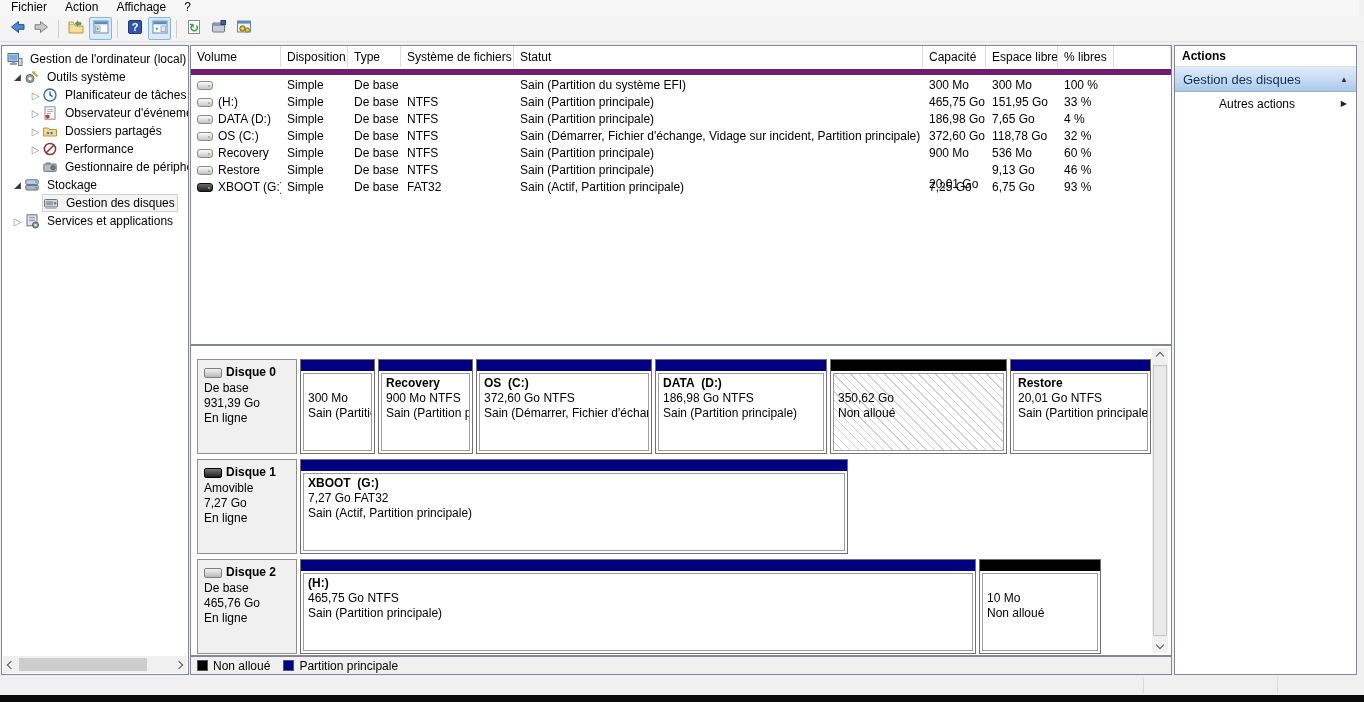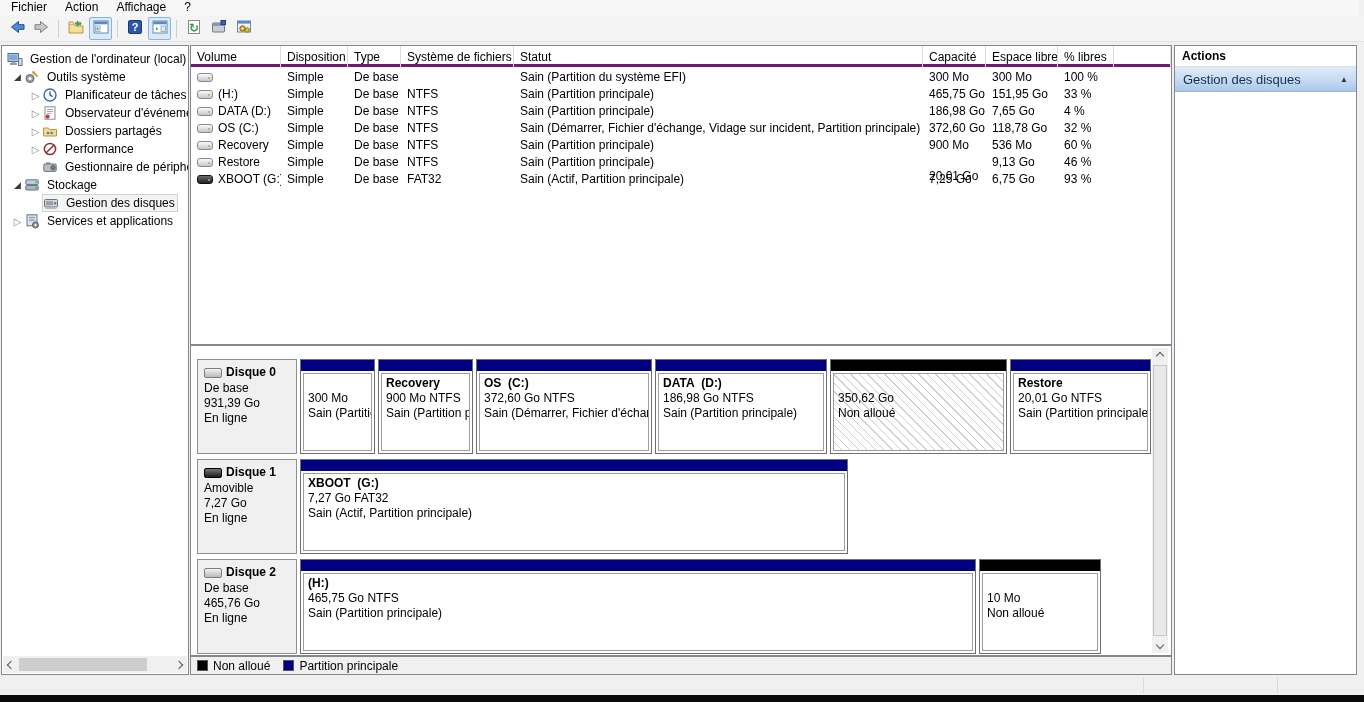--- a/index.html
+++ b/index.html
@@ -34,21 +34,21 @@
   .hs-arrow { width:16px; height:17px; display:flex; align-items:center; justify-content:center; }
   .hs-thumb { position:absolute; left:16px; width:128px; top:2px; height:13px; background:#cdcdcd; }
   .chev { width:6px; height:6px; border-top:1.6px solid #555; border-right:1.6px solid #555; display:inline-block; }
   .chev.left { transform:rotate(-135deg); }
   .chev.right { transform:rotate(45deg); }
   .chev.up { transform:rotate(-45deg); }
   .chev.down { transform:rotate(135deg); }
 
   
   .vol-pane { left:190px; top:45px; width:982px; height:300px; overflow:hidden; }
-  .vt-header { display:flex; height:21px; border-bottom:3px solid #701a75; }
+  .vt-header { display:flex; height:29px; border-bottom:6px solid #701a75; }
   .vt-hcell { display:flex; align-items:center; padding-left:6px; border-right:1px solid #dcdcdc; height:21px; overflow:hidden; white-space:nowrap; }
   .vt-rows { margin-top:2px; }
   .vt-row { display:flex; height:17px; align-items:center; }
   .vt-cell { padding-left:6px; overflow:hidden; white-space:nowrap; height:17px; line-height:17px; display:flex; align-items:center; }
   .drive-ic { width:16px; height:9px; border-radius:3px; background:linear-gradient(#fbfbfb,#c6c6c6); border:1px solid #8a8a8a; margin-right:5px; flex:0 0 16px; position:relative; }
   .drive-ic:after { content:""; position:absolute; right:2px; top:2.5px; width:2.5px; height:2.5px; border-radius:50%; background:#8bc34a; }
   .drive-ic.dark { background:linear-gradient(#6a6a6a,#222); border-color:#111; }
 
   
   .graph-pane { left:190px; top:345px; width:982px; height:311px; overflow:hidden; }
@@ -536,20 +536,26 @@
         <span>Partition principale</span>
       </div>
     </div>
 
   <div class="pane actions-panel">
     <div class="actions-title">Actions</div>
     <div class="actions-section">
       <span>Gestion des disques</span>
       <span class="actions-collapse">▲</span>
     </div>
+    <div id="actions-items">
+        <div class="actions-item">
+          <span>Autres actions</span>
+          <span class="arrow">▶</span>
+        </div>
+      </div>
   </div>
 
   <div class="statusbar">
     <div class="sb-sep" style="left:1143px;"></div>
     <div class="sb-sep" style="left:1277px;"></div>
   </div>
   <div class="bottom-black"></div>
 
 </div>
 

